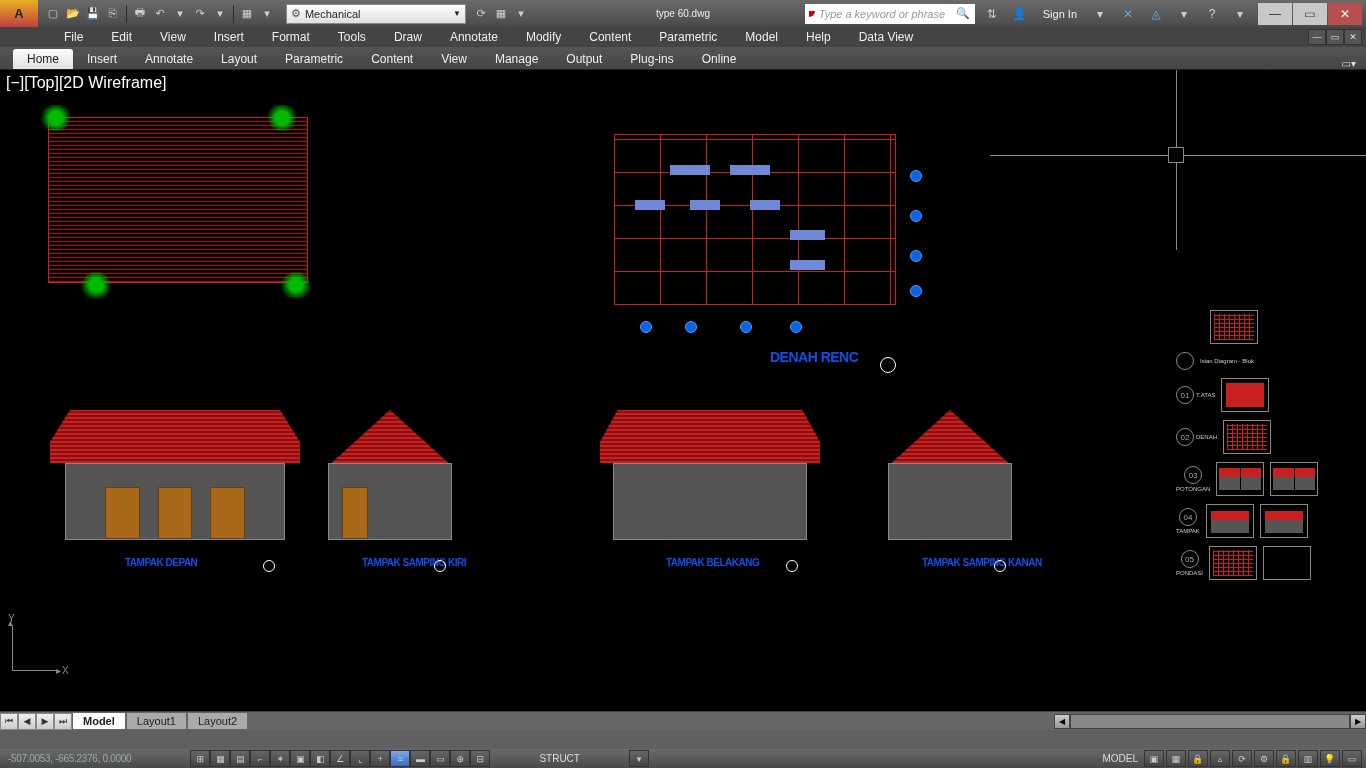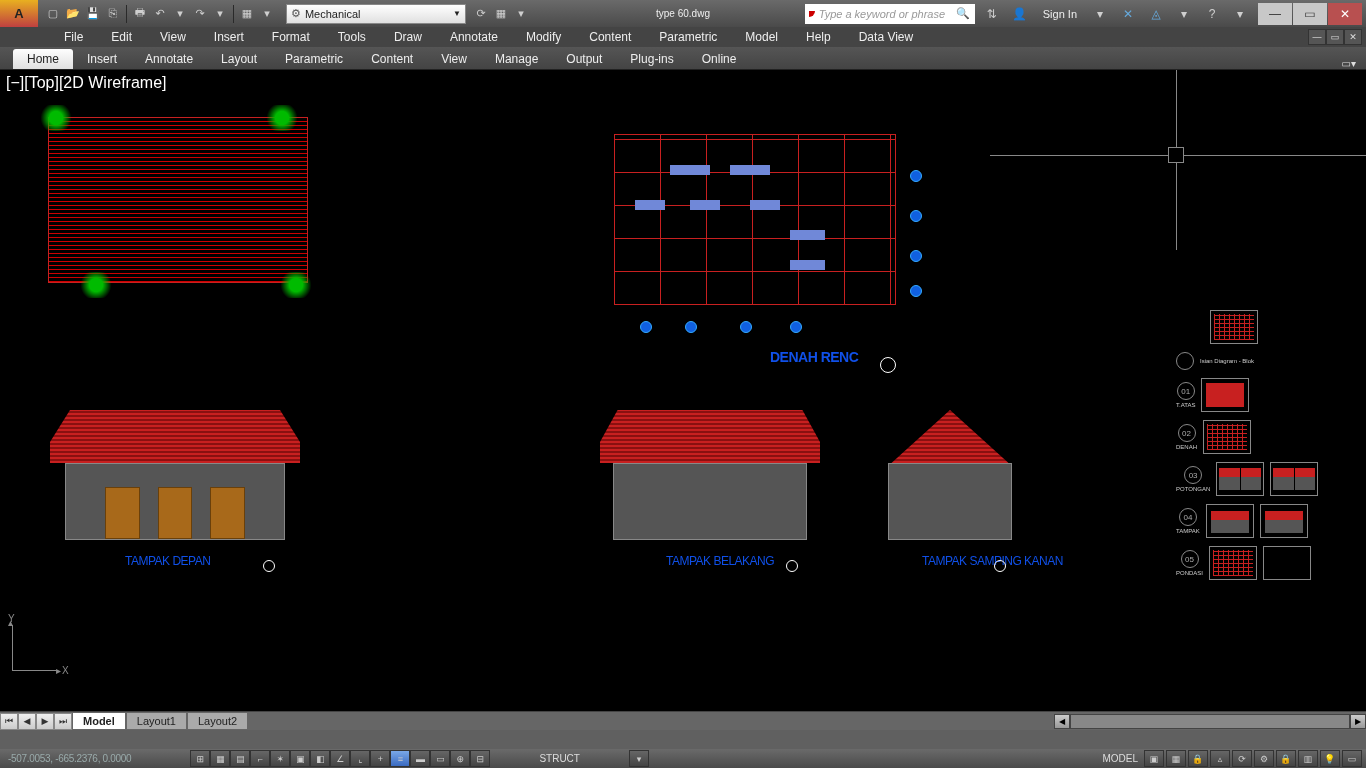--- a/index.html
+++ b/index.html
@@ -59,21 +59,21 @@
 .floorplan .room { position:absolute; background:#7088d8; font-size:6px; color:#003; }
 .floorplan .bub { position:absolute; width:12px; height:12px; border-radius:50%; background:#1060e0; border:1px solid #3af; }
 .denah-label { position:absolute; bottom:-20px; left:180px; color:#1050e8; font-size:14px; font-weight:bold; letter-spacing:-0.5px; }
 .denah-circ { position:absolute; bottom:-28px; left:290px; width:16px; height:16px; border:1px solid #fff; border-radius:50%; }
 
 .elev { position:absolute; }
 .elev .roof { width:100%; height:38%; background:repeating-linear-gradient(0deg,#c82020 0,#c82020 2px,#8a1010 2px,#8a1010 4px); clip-path:polygon(8% 100%,50% 0,92% 100%); }
 .elev .roof.flat { clip-path:polygon(0 60%,8% 0,92% 0,100% 60%,100% 100%,0 100%); }
 .elev .body { width:88%; margin:0 auto; height:55%; background:#555; border:1px solid #888; position:relative; }
 .elev .door { position:absolute; bottom:0; width:16%; height:70%; background:#a8691a; border:1px solid #6a400a; }
-.elev-label { color:#1050e8; font-size:12px; font-weight:normal; position:absolute; bottom:-18px; left:30%; white-space:nowrap; letter-spacing:-0.5px; }
+.elev-label { color:#1050e8; font-size:10px; font-weight:bold; position:absolute; bottom:-18px; left:30%; white-space:nowrap; letter-spacing:-0.5px; }
 .elev-circ { width:12px; height:12px; border:1px solid #fff; border-radius:50%; position:absolute; bottom:-22px; right:10%; }
 
 
 .ucs { position:absolute; bottom:40px; left:12px; }
 .ucs .y { width:1px; height:46px; background:#888; }
 .ucs .x { width:46px; height:1px; background:#888; position:absolute; bottom:0; }
 .ucs .ly { position:absolute; top:-12px; left:-4px; color:#888; font-size:10px; }
 .ucs .lx { position:absolute; bottom:-5px; left:50px; color:#888; font-size:10px; }
 .ucs .ah { position:absolute; color:#888; font-size:10px; }
 
@@ -245,20 +245,28 @@
     <div class="roof flat"></div>
     <div class="body">
       <div class="door" style="left:18%"></div>
       <div class="door" style="left:42%"></div>
       <div class="door" style="left:66%"></div>
     </div>
     <div class="elev-label">TAMPAK DEPAN</div>
     <div class="elev-circ"></div>
   </div>
 
+  <div class="elev" style="top:340px;left:320px;width:140px;height:140px">
+    <div class="roof"></div>
+    <div class="body">
+        <div class="door" style="left:10%;width:22%"></div>
+      </div>
+    <div class="elev-label">TAMPAK SAMPING KIRI</div>
+    <div class="elev-circ"></div>
+  </div>
 
   <div class="elev" style="top:340px;left:600px;width:220px;height:140px">
     <div class="roof flat"></div>
     <div class="body"></div>
     <div class="elev-label">TAMPAK BELAKANG</div>
     <div class="elev-circ"></div>
   </div>
 
   <div class="elev" style="top:340px;left:880px;width:140px;height:140px">
     <div class="roof"></div>
@@ -279,28 +287,28 @@
   <div class="thumb-panel">
     <div class="thumb-row">
       <div style="width:28px"></div>
       <div class="thumb-box plan"></div>
     </div>
     <div class="thumb-row">
       <div class="thumb-num"></div>
       <span class="thumb-lbl">Isian Diagram - Blok</span>
     </div>
     <div class="thumb-row">
-      <div style="display:flex;flex-direction:column;align-items:center;gap:2px">
+      <div style="display:flex;flex-direction:row;align-items:center;gap:2px">
         <div class="thumb-num">01</div>
         <span class="thumb-lbl">T.ATAS</span>
       </div>
       <div class="thumb-box red"></div>
     </div>
     <div class="thumb-row">
-      <div style="display:flex;flex-direction:column;align-items:center;gap:2px">
+      <div style="display:flex;flex-direction:row;align-items:center;gap:2px">
         <div class="thumb-num">02</div>
         <span class="thumb-lbl">DENAH</span>
       </div>
       <div class="thumb-box plan"></div>
     </div>
     <div class="thumb-row">
       <div style="display:flex;flex-direction:column;align-items:center;gap:2px">
         <div class="thumb-num">03</div>
         <span class="thumb-lbl">POTONGAN</span>
       </div>

